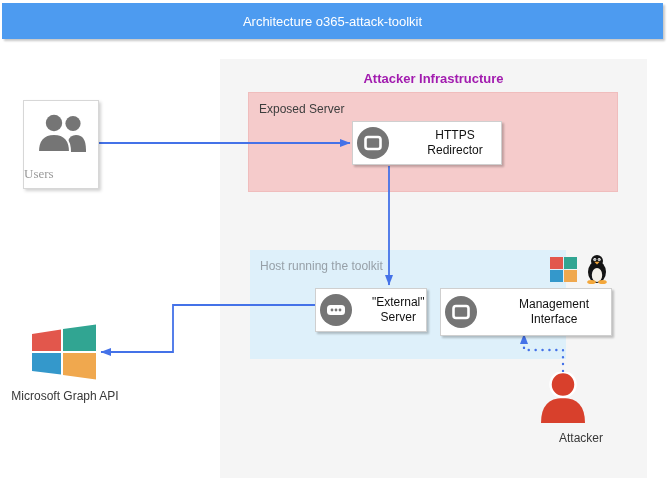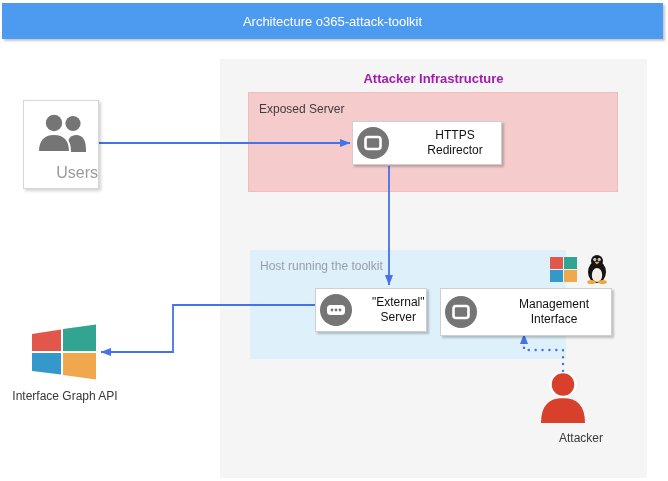--- a/index.html
+++ b/index.html
@@ -26,22 +26,22 @@
   .comp{position:absolute;background:#ffffff;border:1px solid #CFCFCF;
         box-shadow:2px 2px 2px rgba(0,0,0,0.22);display:flex;align-items:center;
         gap:20px;padding-left:4px;box-sizing:border-box;z-index:6;text-align:center;}
   .comp-label{font-size:12px;color:#111111;line-height:1.25;white-space:pre-line;}
   .circ-icon{width:32px;height:32px;flex:0 0 32px;display:block;}
 
   
   .users-box{position:absolute;left:23px;top:100px;width:74px;height:87px;background:#fff;
              border:1px solid #D7D7D7;box-shadow:2px 2px 3px rgba(0,0,0,0.18);z-index:6;}
   .users-icon{position:absolute;left:10px;top:13px;width:54px;height:40px;}
-  .users-label{position:absolute;left:0;bottom:6px;width:100%;text-align:right;
-               font-size:16px;color:#9a9a9a;}
+  .users-label{position:absolute;left:0;bottom:6px;width:100%;text-align:left;
+               font-size:13px;color:#9a9a9a;font-family:Liberation Serif, serif;}
 
   
   .graph-logo{position:absolute;left:32px;top:320px;width:64px;height:62px;z-index:6;}
   .graph-label{position:absolute;left:0px;top:389px;width:130px;text-align:center;
                font-size:12px;color:#383838;z-index:6;}
 
   
   .attacker-icon{position:absolute;left:538px;top:372px;width:50px;height:51px;z-index:6;}
   .attacker-label{position:absolute;left:523px;top:431px;width:80px;text-align:right;
                   font-size:12px;color:#383838;z-index:6;}
@@ -149,21 +149,21 @@
     </svg>
     <div class="users-label">Users</div>
   </div>
 
   <svg class="graph-logo" viewBox="0 0 64 62">
     <polygon points="0,14 29,9.5 29,31 0,31" fill="#E2574C"></polygon>
     <polygon points="31,9 64,4.5 64,31 31,31" fill="#31A592"></polygon>
     <polygon points="0,33 29,33 29,54.5 0,51" fill="#3498CB"></polygon>
     <polygon points="31,33 64,33 64,59.5 31,55" fill="#F0A84E"></polygon>
   </svg>
-  <div class="graph-label">Interface Graph API</div>
+  <div class="graph-label">Microsoft Graph API</div>
 
   <svg class="attacker-icon" viewBox="0 0 50 51">
     <path d="M3,51 Q3,26 25,26 Q47,26 47,51 Z" fill="#D8402C"></path>
     <circle cx="25" cy="12.5" r="12.5" fill="#D8402C" stroke="#ffffff" stroke-width="2.5"></circle>
   </svg>
   <div class="attacker-label">Attacker</div>
 
 </div>
 
 </body></html>

